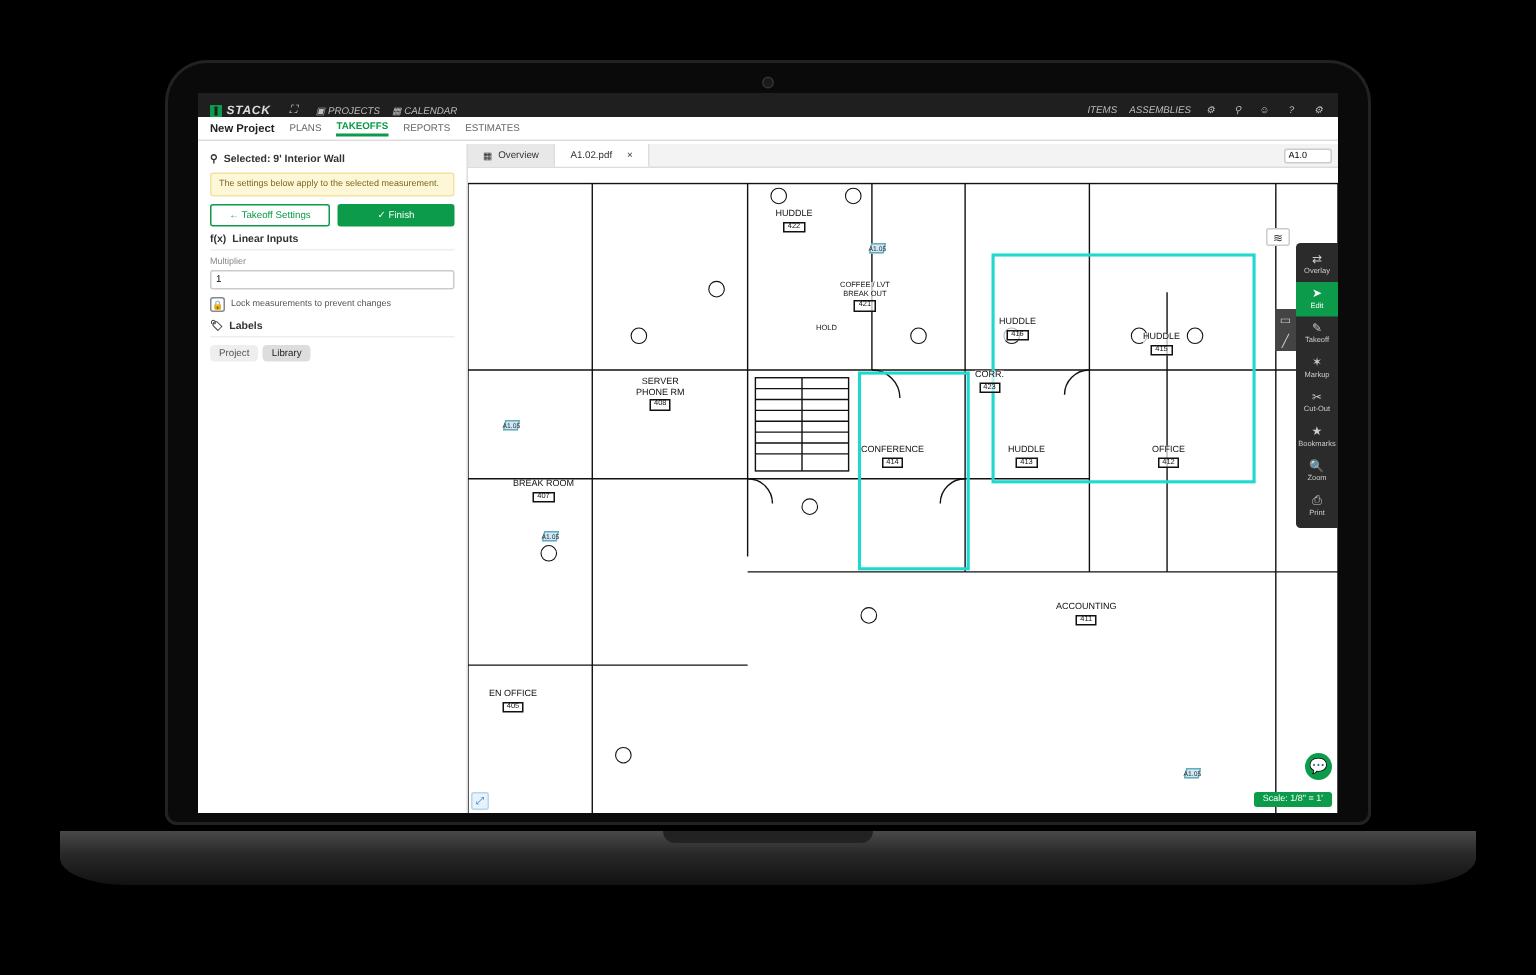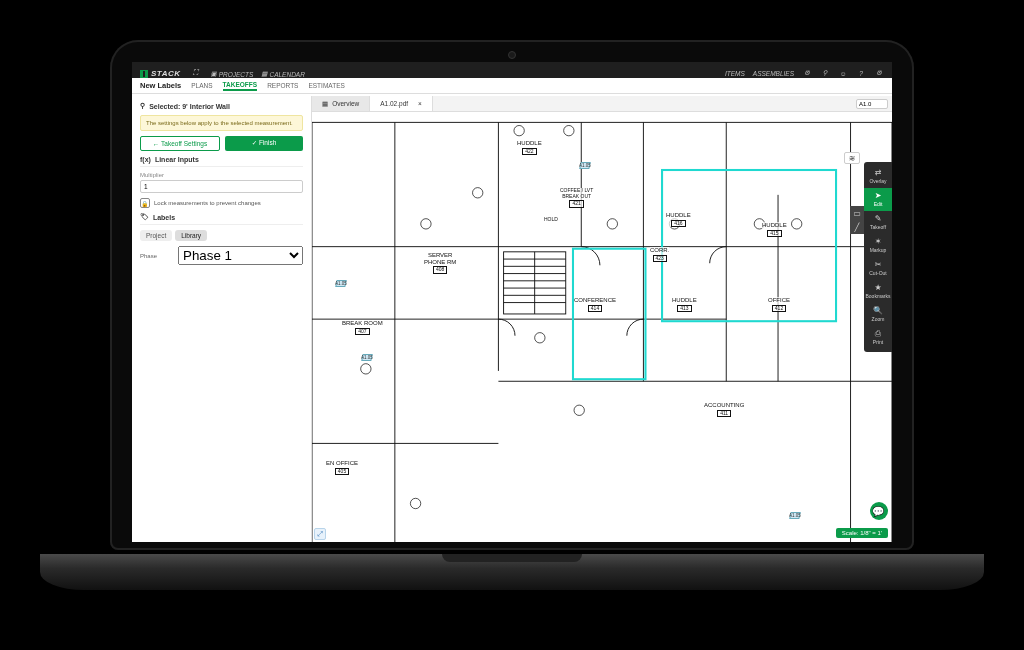--- a/index.html
+++ b/index.html
@@ -100,21 +100,21 @@
         <span>ASSEMBLIES</span>
         <span class="icn">⚙</span>
         <span class="icn">⚲</span>
         <span class="icn">☺</span>
         <span class="icn">?</span>
         <span class="icn">⚙</span>
       </div>
     </div>
 
     <div class="subnav">
-      <span class="pname">New Labels</span>
+      <span class="pname">New Project</span>
       <span>PLANS</span>
       <span class="act">TAKEOFFS</span>
       <span>REPORTS</span>
       <span>ESTIMATES</span>
     </div>
 
     <div class="main">
       <div class="leftpanel">
         <h4>
             <span>⚲</span>
@@ -137,24 +137,20 @@
           <span class="lockicn">🔒</span>
           <span>Lock measurements to prevent changes</span>
         </div>
         <div class="sect">
             <span>🏷</span>
             <span>Labels</span>
           </div>
         <div class="tabset">
           <span>Project</span>
           <span class="on">Library</span>
-        </div>
-        <div class="labelrow">
-          <span style="width:34px;font-size:6px;color:#666">Phase</span>
-          <select class="sel"><option>Phase 1</option></select>
         </div>
       </div>
 
       <div class="canvaswrap">
         <div class="tabbar">
           <div class="tab">
               <span>▦</span>
               <span>Overview</span>
             </div>
           <div class="tab on">

